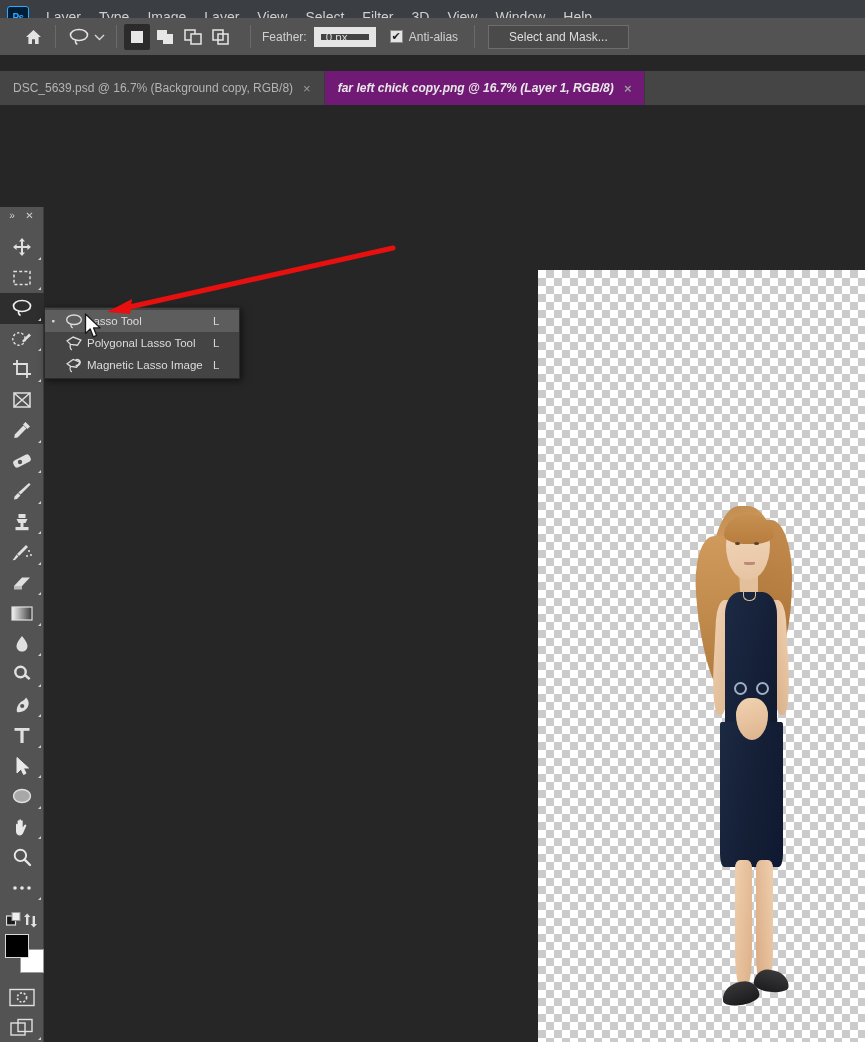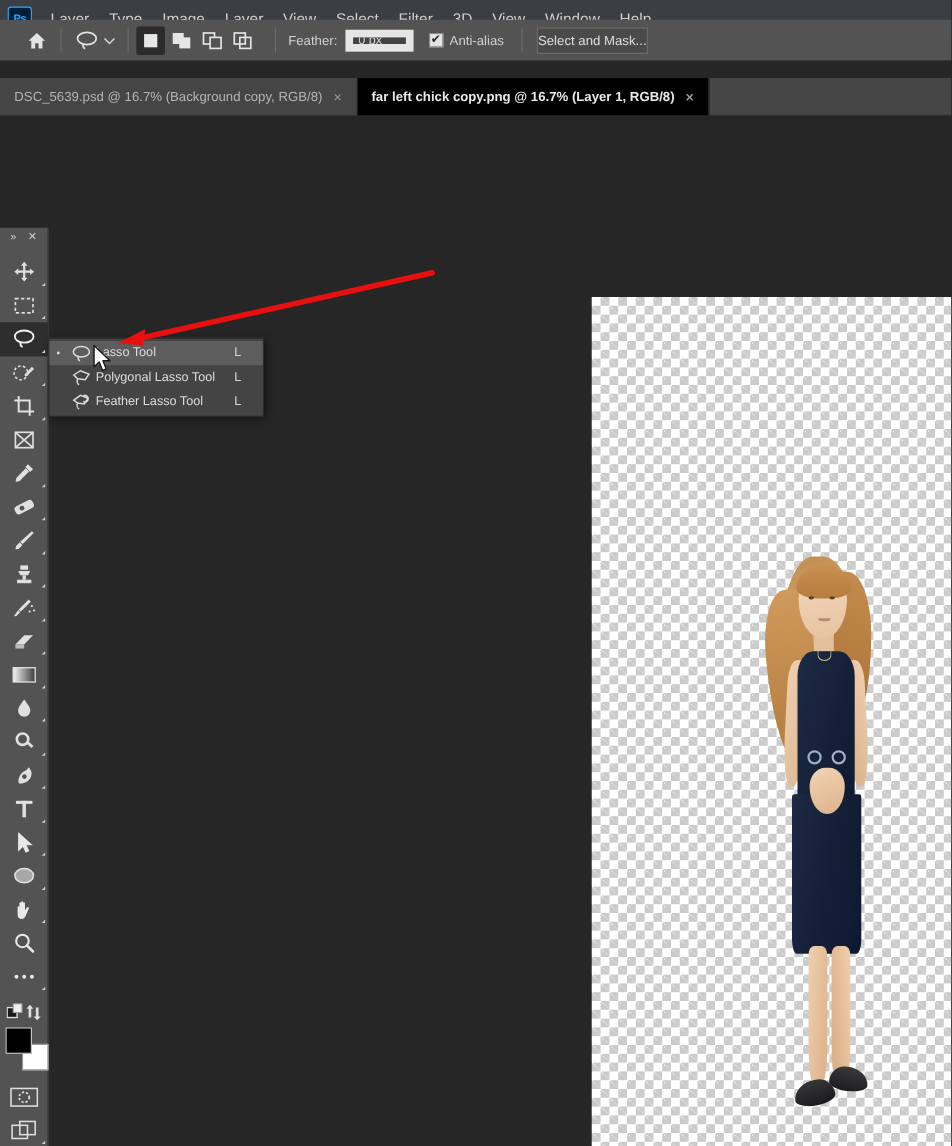--- a/index.html
+++ b/index.html
@@ -57,36 +57,36 @@
   .ob-check {
     display: flex; align-items: center; gap: 6px; margin-left: 14px;
   }
   .checkbox {
     width: 13px; height: 13px; background: #e4e4e4; border: 1px solid #8a8a8a;
     display: flex; align-items: center; justify-content: center;
     color: #222; font-size: 11px; line-height: 1;
   }
   .ob-btn {
     height: 24px; background: #4a4a4a; border: 1px solid #6d6d6d;
-    color: #dedede; font-size: 12px; padding: 0 0;
+    color: #dedede; font-size: 12px; padding: 0 20px;
     display: flex; align-items: center; white-space: nowrap;
     font-family: "Liberation Sans", sans-serif;
   }
 
   
   .tabbar {
     position: absolute; left: 0; top: 71px; width: 865px; height: 34px;
     background: #454545; display: flex; align-items: stretch;
   }
   .doc-tab {
     display: flex; align-items: center; gap: 10px; padding: 0 13px;
     font-size: 12px; color: #b4b4b4; background: #454545; white-space: nowrap;
     border-right: 1px solid #3a3a3a;
   }
-  .doc-tab.active { background: #000000; color: #e8e8e8; font-weight: bold; }
+  .doc-tab.active { background: #701a75; color: #e8e8e8; font-weight: bold; font-style: italic; }
   .tab-close { font-size: 13px; color: #9a9a9a; }
 
   
   .canvas-area {
     position: absolute; left: 0; top: 105px; width: 865px; height: 937px;
     background: #262626; overflow: hidden;
   }
   .checker {
     position: absolute; left: 538px; top: 165px; width: 327px; height: 772px;
     background-color: #ffffff;
@@ -588,21 +588,21 @@
 
     <div class="fly-item">
       <span class="fly-bullet"></span>
       <span class="fly-icon">
         <svg width="22" height="19" viewBox="0 0 24 22">
           <path d="M4 9 L11 4 L19 7 L15 13 L8 12 Z" fill="none" stroke="#dcdcdc" stroke-width="1.5"></path>
           <path d="M8 12 C7 14.6 7.6 17.6 9.6 18.4" fill="none" stroke="#dcdcdc" stroke-width="1.5"></path>
           <path d="M14 4.5 A3.4 3.4 0 1 1 14 10.5" fill="none" stroke="#dcdcdc" stroke-width="1.8"></path>
         </svg>
       </span>
-      <span class="fly-label">Feather Lasso Tool</span>
+      <span class="fly-label">Magnetic Lasso Image</span>
       <span class="fly-key">L</span>
     </div>
   </div>
 
   <svg class="arrow-layer">
     <line x1="393" y1="248" x2="125" y2="308" stroke="#e8100f" stroke-width="5" stroke-linecap="round"></line>
     <polygon points="107,312 132,299 130,314" fill="#e8100f"></polygon>
   </svg>
 
   <svg class="cursor" width="19" height="27" viewBox="0 0 19 27">

